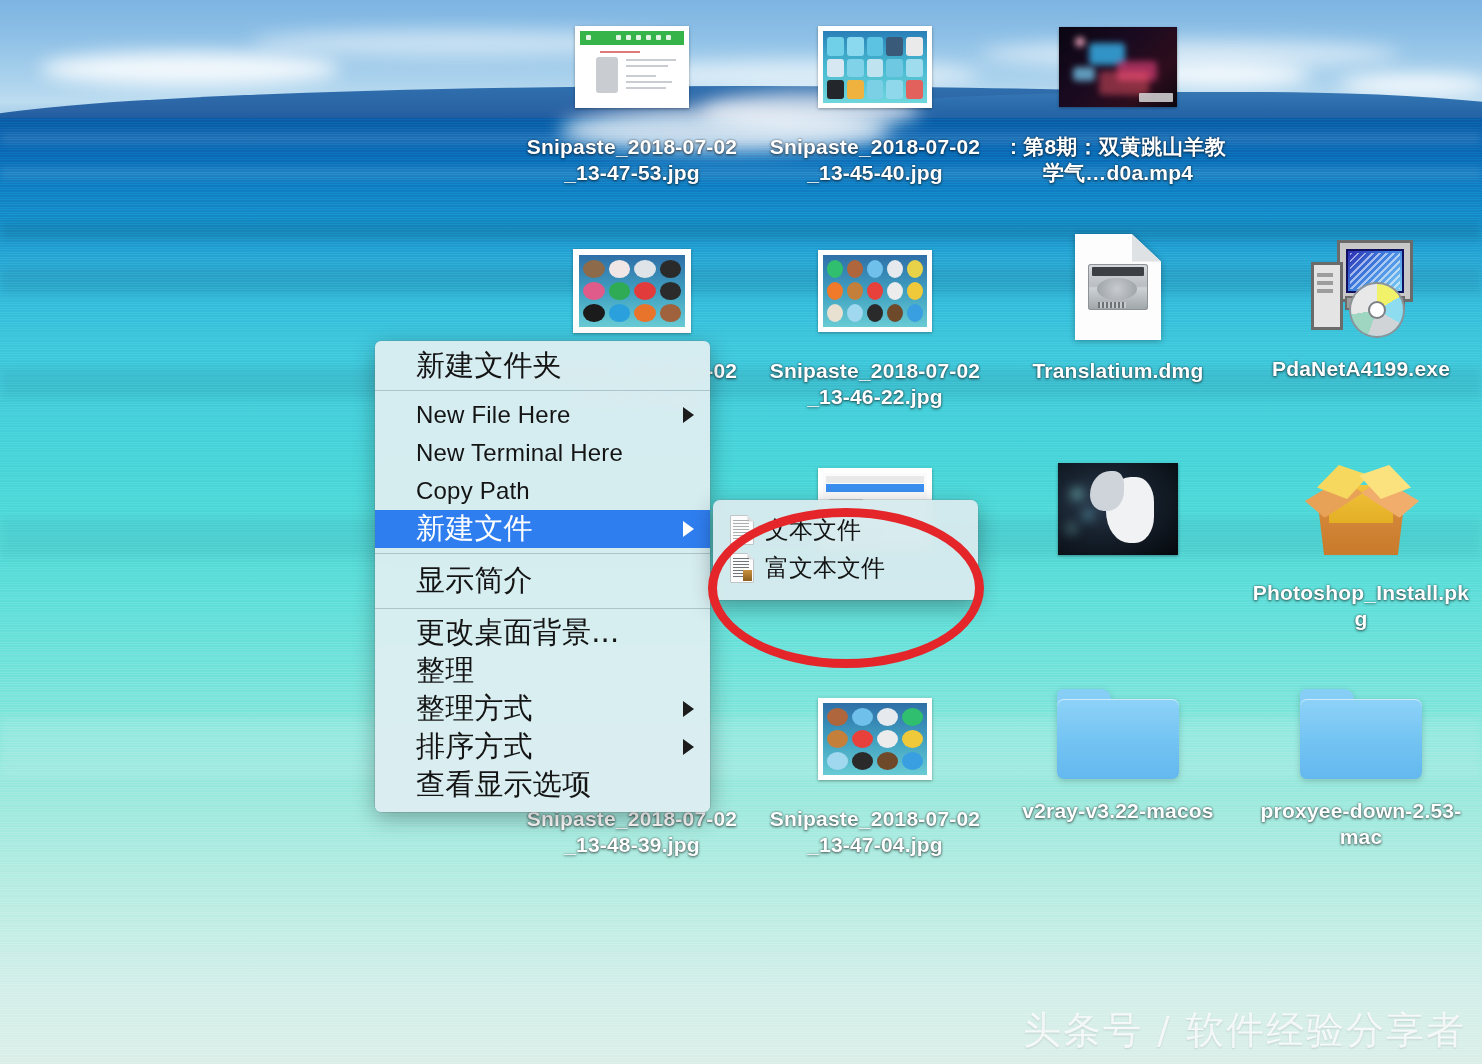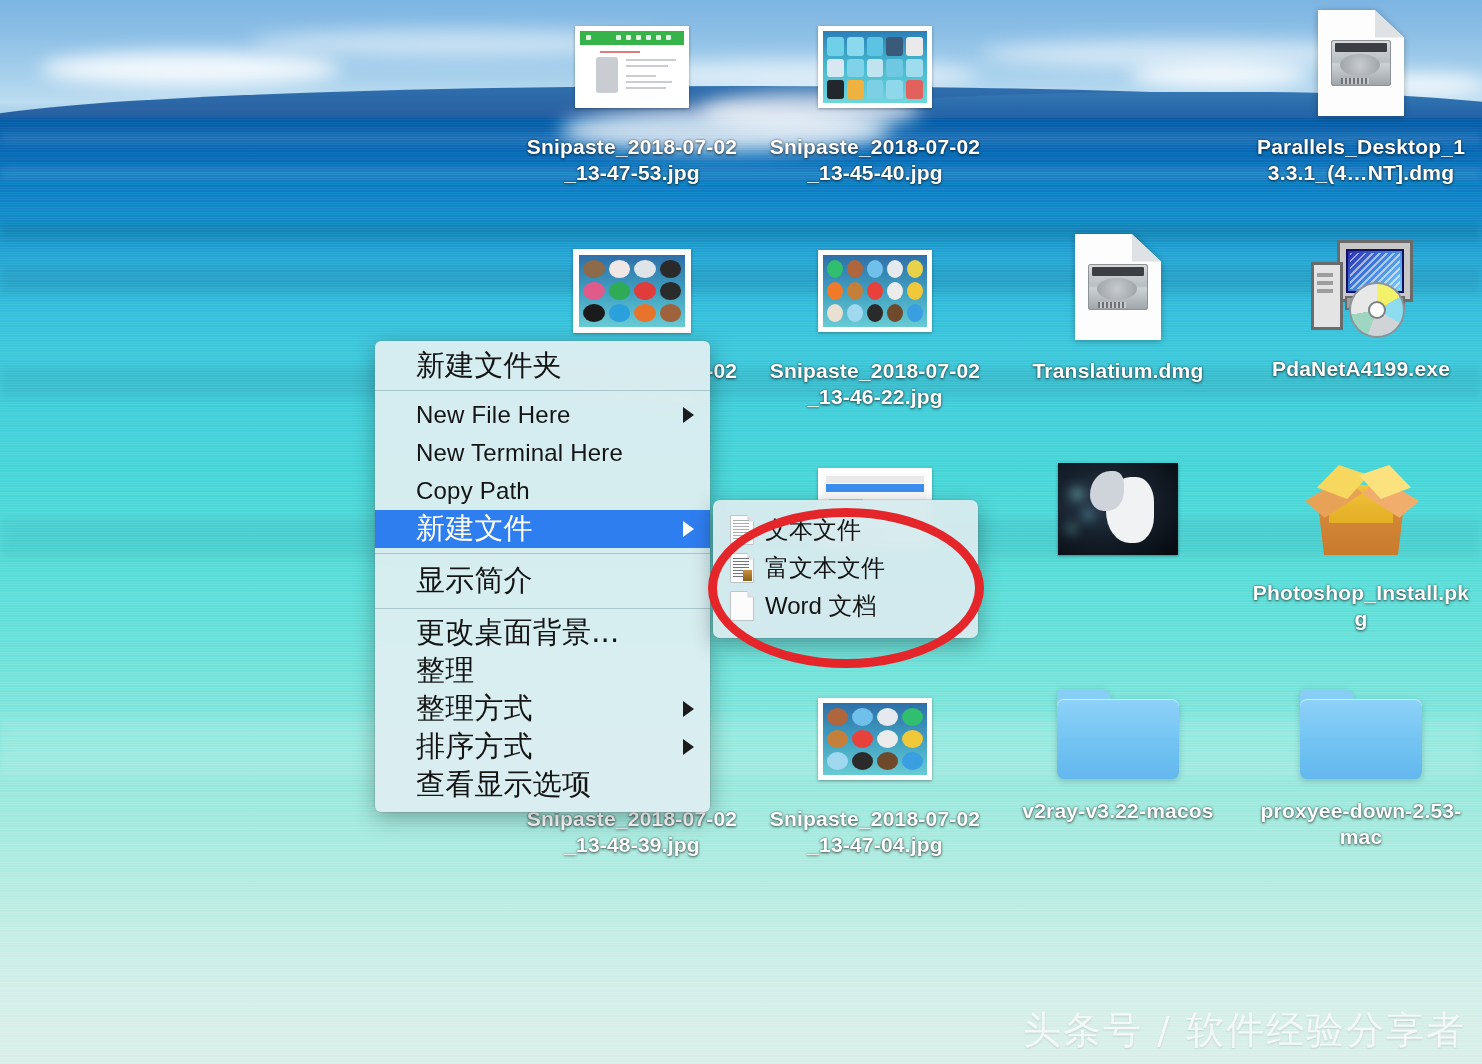--- a/index.html
+++ b/index.html
@@ -309,35 +309,36 @@
               <span style="background:#7cd0e6"></span>
               <span style="background:#8fd8ec"></span>
               <span style="background:#e2615c"></span>
         </span>
       </span>
         </span>
     </div>
     <div class="icon-label">Snipaste_2018-07-02_13-45-40.jpg</div>
   </div>
 
-
-  <div class="desk-icon" style="left:1246px;top:0px;">
-    <div class="icon-art" style="height:126px;">
-      <span class="dmg-doc">
-          <span class="page"></span>
-          <span class="fold"></span>
-        <span class="hdd">
-            <i class="top"></i>
-            <i class="disc"></i>
-            <i class="conn"></i>
-          </span>
-      </span>
-    </div>
-    <div class="icon-label">Parallels_Desktop_13.3.1_(4…NT].dmg</div>
-  </div>
+  <div class="desk-icon" style="left:1003px;top:8px;">
+    <div class="icon-art">
+      <span class="thumb" style="padding:0;background:#000;">
+          <span class="inner t-game" style="width:118px;height:80px;">
+        <span class="neon" style="left:30px;top:16px;width:36px;height:22px;background:#38b6f0;opacity:.8;"></span>
+        <span class="neon" style="left:14px;top:40px;width:22px;height:14px;background:#7fd8ff;opacity:.7;"></span>
+        <span class="neon" style="left:58px;top:34px;width:40px;height:20px;background:#e0407a;opacity:.65;"></span>
+        <span class="neon" style="left:16px;top:10px;width:10px;height:10px;border-radius:50%;background:#f0a8c0;opacity:.9;"></span>
+        <span class="neon" style="left:40px;top:44px;width:50px;height:24px;background:#ff5a6e;opacity:.45;"></span>
+        <span class="logo"></span>
+      </span>
+        </span>
+    </div>
+    <div class="icon-label">: 第8期：双黄跳山羊教学气…d0a.mp4</div>
+  </div>
+
 
   <div class="desk-icon" style="left:517px;top:232px;">
     <div class="icon-art">
       <span class="thumb" style="padding:6px;">
           <span class="inner t-launch2" style="width:106px;height:72px;">
         <span class="gr">
           <span style="background:#8c6a4a"></span>
               <span style="background:#f0e6e6"></span>
               <span style="background:#dfe4e8"></span>
               <span style="background:#2a2a2a"></span>
@@ -570,24 +571,17 @@
   </div>
   <div class="smi">
     <span class="docico rtf">
         <i class="pg"></i>
         <i class="cn"></i>
         <i class="tx"></i>
         <i class="stamp"></i>
       </span>
     <span>富文本文件</span>
   </div>
-  <div class="smi">
-    <span class="docico plain">
-        <i class="pg"></i>
-        <i class="cn"></i>
-      </span>
-    <span>Word 文档</span>
-  </div>
 </div>
 
 <div id="red-circle"></div>
 
 <div id="watermark">头条号 / 软件经验分享者</div>
 
 </body></html>

